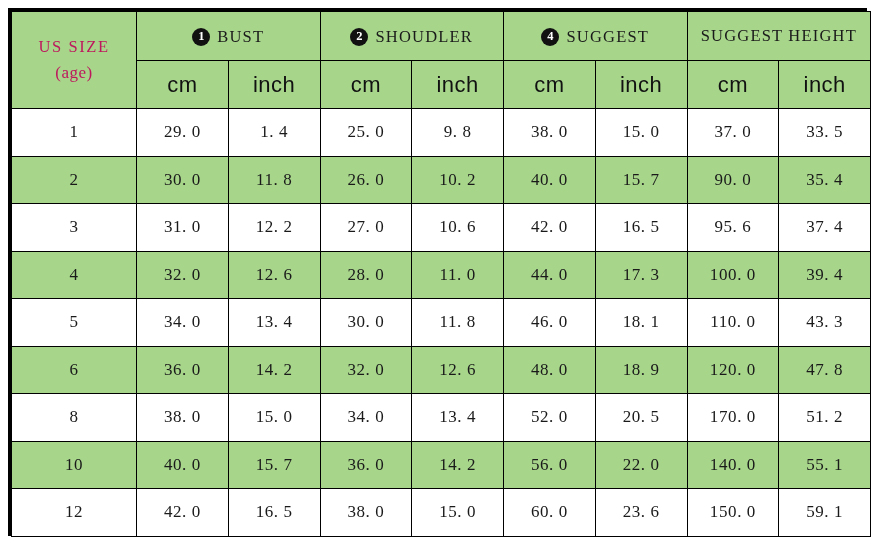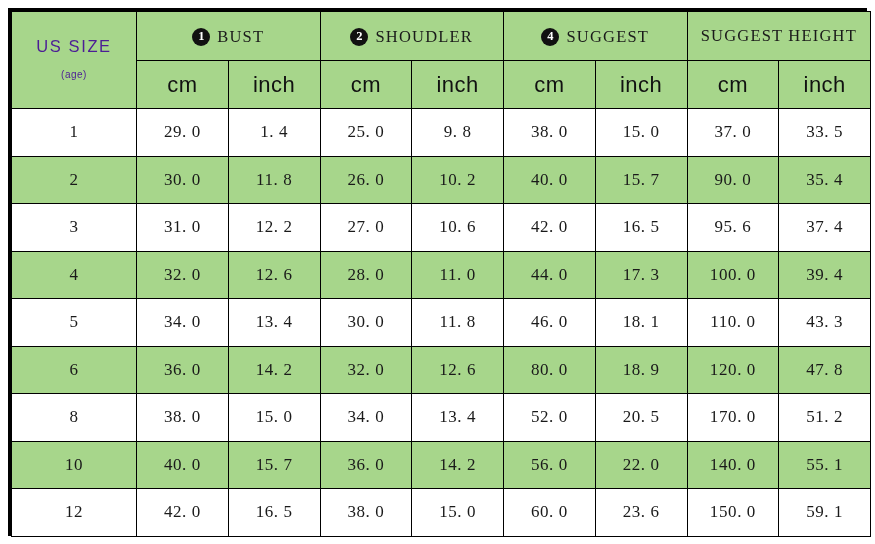--- a/index.html
+++ b/index.html
@@ -74,28 +74,28 @@
     color: #ffffff;
     font-family: "Liberation Serif", "DejaVu Serif", serif;
     font-size: 12.5px;
     font-weight: bold;
     letter-spacing: 0;
     line-height: 1;
     flex: 0 0 auto;
   }
 
   .hdr-size {
-    font-family: Liberation Sans, sans-serif;
+    font-family: Liberation Serif, serif;
     font-size: 16.5px;
     letter-spacing: 1.6px;
-    color: #4c1d95;
+    color: #be185d;
     line-height: 1.55;
   }
   .hdr-size .sub {
-    font-size: 10px;
+    font-size: 17px;
     letter-spacing: 0.5px;
     margin-top: 20px;
   }
 
   .hdr-unit {
     height: 47px;
     font-family: Liberation Sans, sans-serif;
     font-size: 22px;
     letter-spacing: 0.5px;
     color: #111111;
@@ -226,21 +226,21 @@
         <td>18. 1</td>
         <td>110. 0</td>
         <td>43. 3</td>
       </tr>
       <tr class="striped">
         <td>6</td>
         <td>36. 0</td>
         <td>14. 2</td>
         <td>32. 0</td>
         <td>12. 6</td>
-        <td>80. 0</td>
+        <td>48. 0</td>
         <td>18. 9</td>
         <td>120. 0</td>
         <td>47. 8</td>
       </tr>
       <tr>
         <td>8</td>
         <td>38. 0</td>
         <td>15. 0</td>
         <td>34. 0</td>
         <td>13. 4</td>

